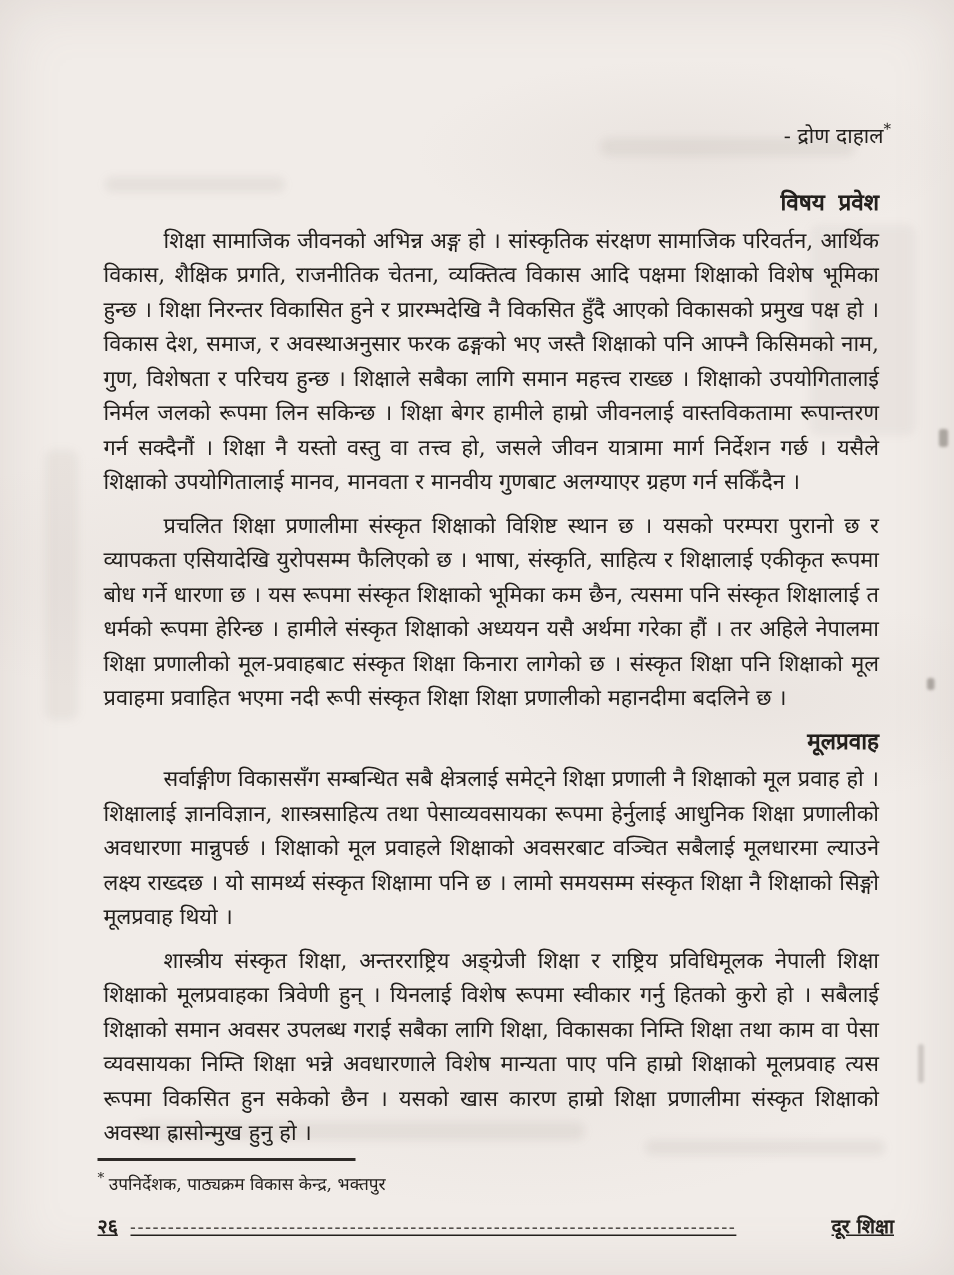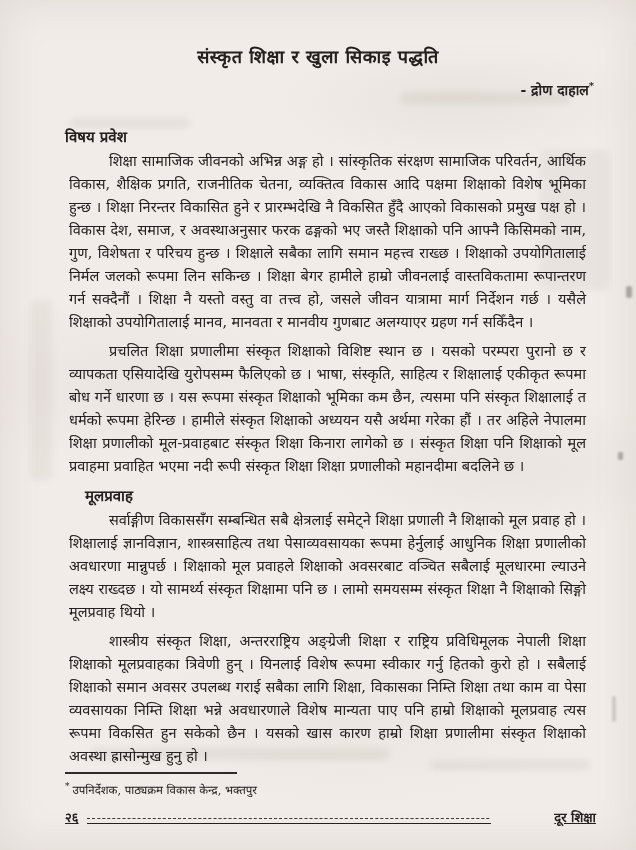--- a/index.html
+++ b/index.html
@@ -30,30 +30,30 @@
   .k2{left:618px;top:452px;width:5px;height:8px;}
   .k3{left:612px;top:696px;width:4px;height:26px;background:rgba(95,88,82,.22);}
 
   .title{
     position:absolute;left:0;right:0;top:44px;
     margin:0;text-align:center;
     font-size:18px;font-weight:bold;letter-spacing:.5px;
   }
   .author{
     position:absolute;right:42px;top:80px;
-    font-size:14px;font-weight:bold;
+    font-size:14px;font-weight:normal;
   }
   .author sup{font-size:10px;}
 
   .body{
     position:absolute;left:65px;top:126px;width:521px;
     font-size:14.5px;line-height:23px;text-align:justify;
   }
   .body h2{
-    margin:0 0 2px 0;font-size:15px;line-height:22px;font-weight:bold;text-align:left;
+    margin:0 0 2px 0;font-size:15px;line-height:22px;font-weight:bold;text-align:right;font-family:Liberation Mono, monospace;
   }
   .body h2.gap{margin-top:7px;margin-left:20px;}
   .body p{margin:0 0 6px 4px;text-indent:40px;}
 
   .footnote-rule{
     position:absolute;left:65px;top:772px;width:172px;height:2px;background:#2e2a27;
   }
   .footnote{
     position:absolute;left:65px;top:781px;font-size:11.5px;font-weight:normal;
   }
@@ -78,21 +78,20 @@
   <div class="smudge s1"></div>
   <div class="smudge s2"></div>
   <div class="smudge s3"></div>
   <div class="smudge s4"></div>
   <div class="smudge s5"></div>
   <div class="smudge s6"></div>
   <div class="speck k1"></div>
   <div class="speck k2"></div>
   <div class="speck k3"></div>
 
-  <h1 class="title">संस्कृत शिक्षा र खुला सिकाइ पद्धति</h1>
 
   <div class="author">
     <span>- द्रोण दाहाल</span><sup>*</sup>
   </div>
 
   <div class="body">
     <h2>विषय प्रवेश</h2>
     <p>शिक्षा सामाजिक जीवनको अभिन्न अङ्ग हो । सांस्कृतिक संरक्षण सामाजिक परिवर्तन, आर्थिक विकास, शैक्षिक प्रगति, राजनीतिक चेतना, व्यक्तित्व विकास आदि पक्षमा शिक्षाको विशेष भूमिका हुन्छ । शिक्षा निरन्तर विकासित हुने र प्रारम्भदेखि नै विकसित हुँदै आएको विकासको प्रमुख पक्ष हो । विकास देश, समाज, र अवस्थाअनुसार फरक ढङ्गको भए जस्तै शिक्षाको पनि आफ्नै किसिमको नाम, गुण, विशेषता र परिचय हुन्छ । शिक्षाले सबैका लागि समान महत्त्व राख्छ । शिक्षाको उपयोगितालाई निर्मल जलको रूपमा लिन सकिन्छ । शिक्षा बेगर हामीले हाम्रो जीवनलाई वास्तविकतामा रूपान्तरण गर्न सक्दैनौं । शिक्षा नै यस्तो वस्तु वा तत्त्व हो, जसले जीवन यात्रामा मार्ग निर्देशन गर्छ । यसैले शिक्षाको उपयोगितालाई मानव, मानवता र मानवीय गुणबाट अलग्याएर ग्रहण गर्न सकिँदैन ।</p>
     <p>प्रचलित शिक्षा प्रणालीमा संस्कृत शिक्षाको विशिष्ट स्थान छ । यसको परम्परा पुरानो छ र व्यापकता एसियादेखि युरोपसम्म फैलिएको छ । भाषा, संस्कृति, साहित्य र शिक्षालाई एकीकृत रूपमा बोध गर्ने धारणा छ । यस रूपमा संस्कृत शिक्षाको भूमिका कम छैन, त्यसमा पनि संस्कृत शिक्षालाई त धर्मको रूपमा हेरिन्छ । हामीले संस्कृत शिक्षाको अध्ययन यसै अर्थमा गरेका हौं । तर अहिले नेपालमा शिक्षा प्रणालीको मूल-प्रवाहबाट संस्कृत शिक्षा किनारा लागेको छ । संस्कृत शिक्षा पनि शिक्षाको मूल प्रवाहमा प्रवाहित भएमा नदी रूपी संस्कृत शिक्षा शिक्षा प्रणालीको महानदीमा बदलिने छ ।</p>
     <h2 class="gap">मूलप्रवाह</h2>

